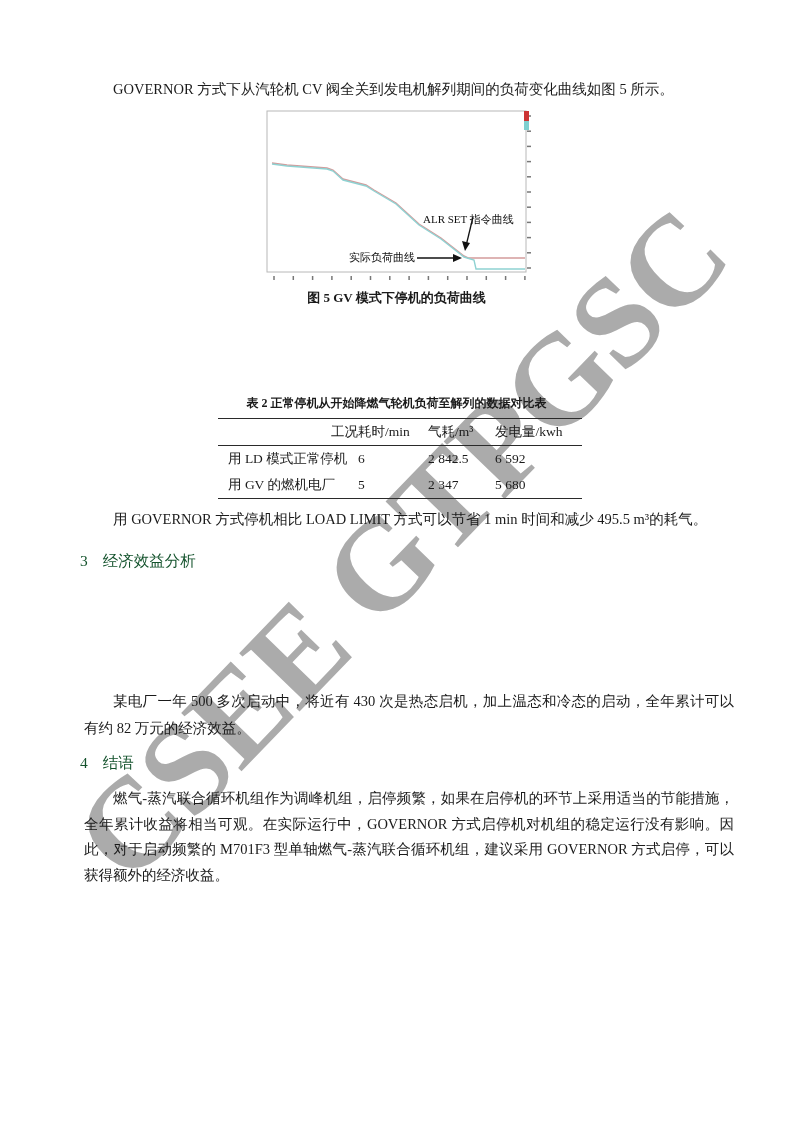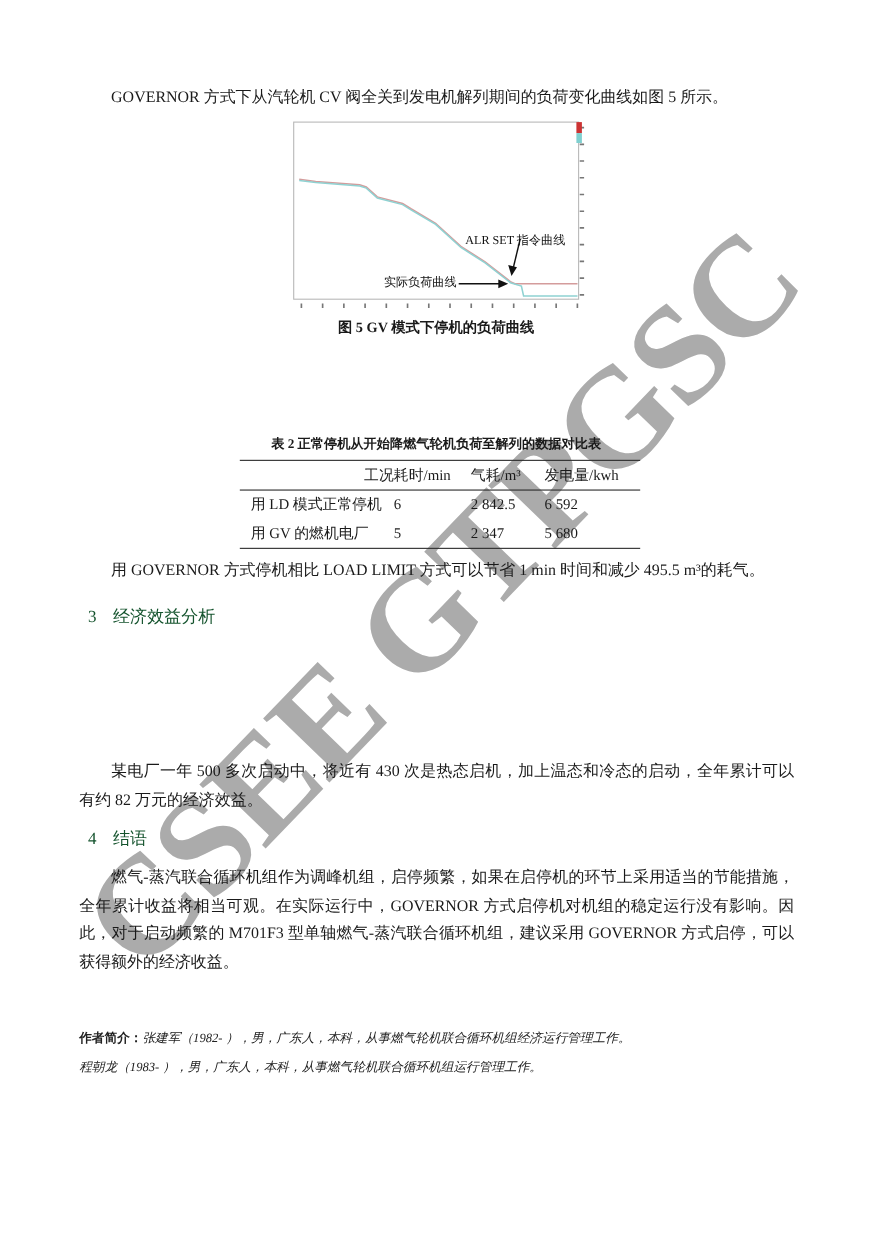--- a/index.html
+++ b/index.html
@@ -10,21 +10,21 @@
   }
   .watermark{
     position:absolute;left:401px;top:545px;z-index:0;
     transform:translate(-50%,-50%) rotate(-46deg);
     font-family:"Liberation Serif",serif;font-size:128px;font-weight:bold;
     letter-spacing:-2px;color:#a2a2a2;opacity:0.9;white-space:nowrap;
     pointer-events:none;
   }
   .content{position:absolute;left:0;top:0;width:793px;height:1122px;z-index:1;}
   .para{
-    position:absolute;left:72px;width:650px;
+    position:absolute;left:84px;width:650px;
     font-size:14.5px;line-height:27px;text-align:justify;text-indent:2em;
   }
   .p2{line-height:28px;}
   .heading{
     position:absolute;left:80px;font-size:15.5px;line-height:24px;color:#14532d;
   }
   .heading .hnum{display:inline-block;margin-right:15px;}
   .chart-wrap{position:absolute;left:265px;top:110px;width:272px;height:176px;}
   .chart-wrap svg{display:block;}
   .chart-lbl{
@@ -152,19 +152,15 @@
 
 
     <div class="para" style="top:688px;">某电厂一年 500 多次启动中，将近有 430 次是热态启机，加上温态和冷态的启动，全年累计可以有约 82 万元的经济效益。</div>
 
     <div class="heading" style="top:751px;">
       <span class="hnum">4</span><span>结语</span>
     </div>
 
     <div class="para" style="top:786px;line-height:25.5px;">燃气-蒸汽联合循环机组作为调峰机组，启停频繁，如果在启停机的环节上采用适当的节能措施，全年累计收益将相当可观。在实际运行中，GOVERNOR 方式启停机对机组的稳定运行没有影响。因此，对于启动频繁的 M701F3 型单轴燃气-蒸汽联合循环机组，建议采用 GOVERNOR 方式启停，可以获得额外的经济收益。</div>
 
-    <div class="authors">
-      <div><span class="lbl">作者简介：</span><span class="atext">张建军（1982- ），男，广东人，本科，从事燃气轮机联合循环机组经济运行管理工作。</span></div>
-      <div><span class="atext">程朝龙（1983- ），男，广东人，本科，从事燃气轮机联合循环机组运行管理工作。</span></div>
-    </div>
 
   </div>
 </div>
 
 </body></html>

